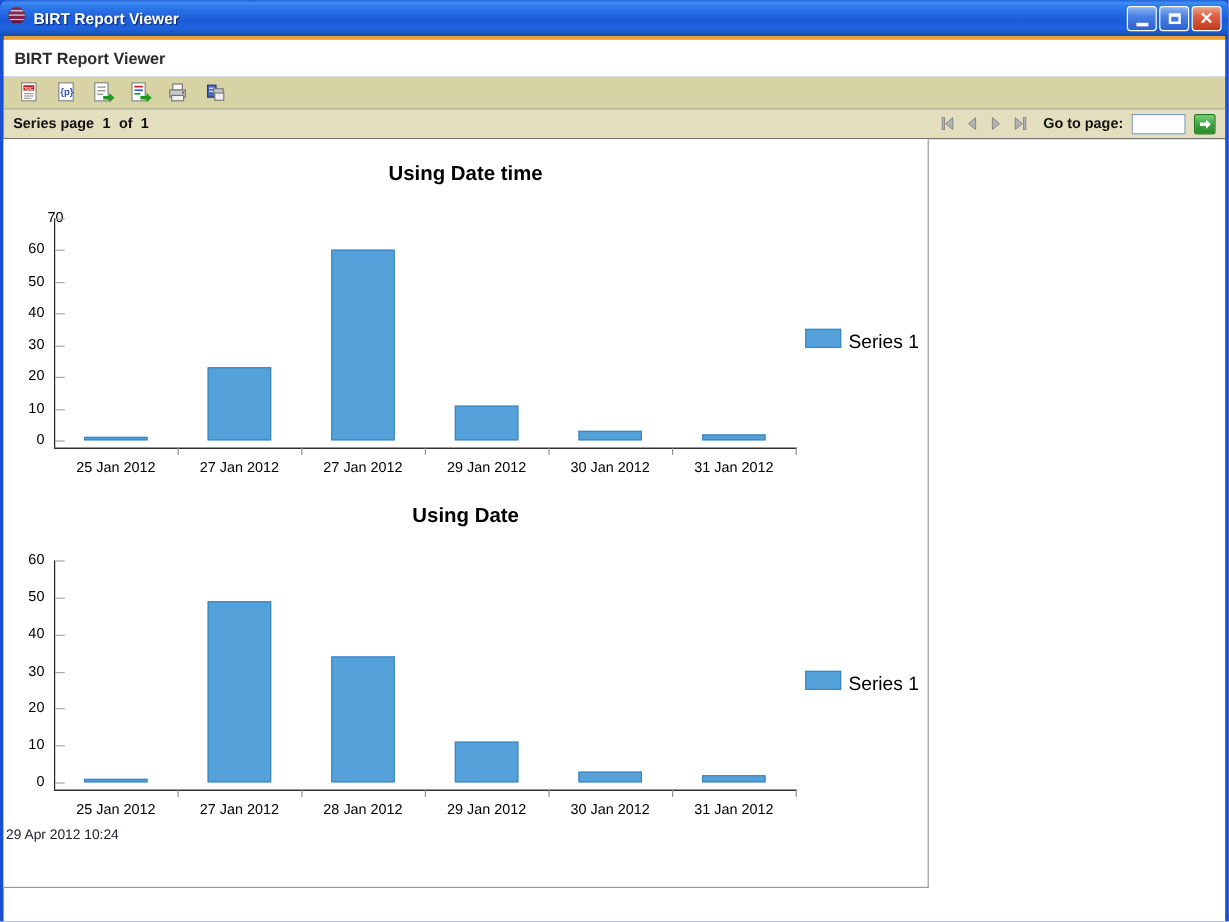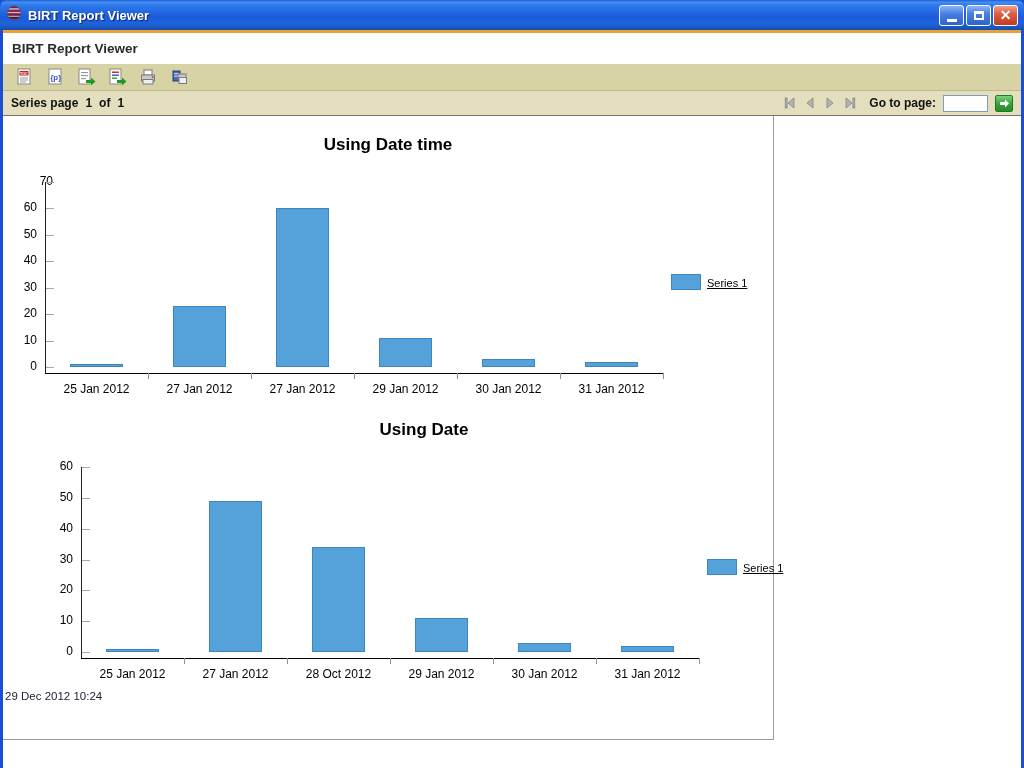--- a/index.html
+++ b/index.html
@@ -54,21 +54,21 @@
   .chart { position:absolute; left:0; width:770px; height:285px; }
   .chart-title { text-align:center; padding-top:9px; font-size:17px; font-weight:bold; color:#000; }
   .yaxis-line { position:absolute; width:1px; background:#222; }
   .ytick { position:absolute; height:1px; background:#a8a8a8; }
   .ylabel { position:absolute; width:34px; text-align:right; font-size:12px; color:#000; }
   .bar { position:absolute; }
   .xaxis-line { position:absolute; height:1px; background:#000; }
   .xtick { position:absolute; width:1px; height:6px; background:#8f8f8f; }
   .xlabel { position:absolute; width:103px; text-align:center; font-size:12px; color:#000; }
   .legend-swatch { position:absolute; width:30px; height:16px; }
-  .legend-label { position:absolute; font-size:11px; color:#000;text-decoration:underline; }
+  .legend-label { position:absolute; font-size:16px; color:#000; }
 
   .page-footer { position:absolute; left:2px; top:574px; font-size:11.5px; color:#222233; }
 </style>
 </head>
 <body>
 
 <div class="window">
 
   <div class="titlebar">
     <span>
@@ -240,21 +240,21 @@
           <div class="xtick" style="left: 660px; top: 247px;"></div>
           <div class="xlabel" style="left: 42px; top: 256px;">25 Jan 2012</div>
           <div class="xlabel" style="left: 145px; top: 256px;">27 Jan 2012</div>
           <div class="xlabel" style="left: 248px; top: 256px;">27 Jan 2012</div>
           <div class="xlabel" style="left: 351px; top: 256px;">29 Jan 2012</div>
           <div class="xlabel" style="left: 454px; top: 256px;">30 Jan 2012</div>
           <div class="xlabel" style="left: 557px; top: 256px;">31 Jan 2012</div>
           <div class="legend-swatch" style="left: 668px; top: 148px; background: rgb(85, 162, 219); border: 1px solid rgb(61, 133, 190);"></div>
           <div class="legend-label" style="left: 704px; top: 151px;">Series 1</div>
         </div>
-      <div class="chart" style="top: 295px; margin-left: 36px;">
+      <div class="chart" style="top: 295px;">
           <div class="chart-title">Using Date</div>
           <div class="yaxis-line" style="left: 42px; top: 56px; height: 191px;"></div>
           <div class="ylabel" style="left: 0px; top: 233px;">0</div>
           <div class="ytick" style="left: 43px; top: 241px; width: 8px;"></div>
           <div class="ylabel" style="left: 0px; top: 202.167px;">10</div>
           <div class="ytick" style="left: 43px; top: 210.167px; width: 8px;"></div>
           <div class="ylabel" style="left: 0px; top: 171.333px;">20</div>
           <div class="ytick" style="left: 43px; top: 179.333px; width: 8px;"></div>
           <div class="ylabel" style="left: 0px; top: 140.5px;">30</div>
           <div class="ytick" style="left: 43px; top: 148.5px; width: 8px;"></div>
@@ -272,24 +272,24 @@
           <div class="bar" style="left: 582px; top: 235px; width: 53px; height: 6px; background: rgb(85, 162, 219); border: 1px solid rgb(61, 133, 190);"></div>
           <div class="xaxis-line" style="left: 42px; top: 247px; width: 619px;"></div>
           <div class="xtick" style="left: 145px; top: 247px;"></div>
           <div class="xtick" style="left: 248px; top: 247px;"></div>
           <div class="xtick" style="left: 351px; top: 247px;"></div>
           <div class="xtick" style="left: 454px; top: 247px;"></div>
           <div class="xtick" style="left: 557px; top: 247px;"></div>
           <div class="xtick" style="left: 660px; top: 247px;"></div>
           <div class="xlabel" style="left: 42px; top: 256px;">25 Jan 2012</div>
           <div class="xlabel" style="left: 145px; top: 256px;">27 Jan 2012</div>
-          <div class="xlabel" style="left: 248px; top: 256px;">28 Oct 2012</div>
+          <div class="xlabel" style="left: 248px; top: 256px;">28 Jan 2012</div>
           <div class="xlabel" style="left: 351px; top: 256px;">29 Jan 2012</div>
           <div class="xlabel" style="left: 454px; top: 256px;">30 Jan 2012</div>
           <div class="xlabel" style="left: 557px; top: 256px;">31 Jan 2012</div>
           <div class="legend-swatch" style="left: 668px; top: 148px; background: rgb(85, 162, 219); border: 1px solid rgb(61, 133, 190);"></div>
           <div class="legend-label" style="left: 704px; top: 151px;">Series 1</div>
         </div>
-      <div class="page-footer">29 Dec 2012 10:24</div>
+      <div class="page-footer">29 Apr 2012 10:24</div>
     </div>
   </div>
 
 </div>
 
 </body></html>

